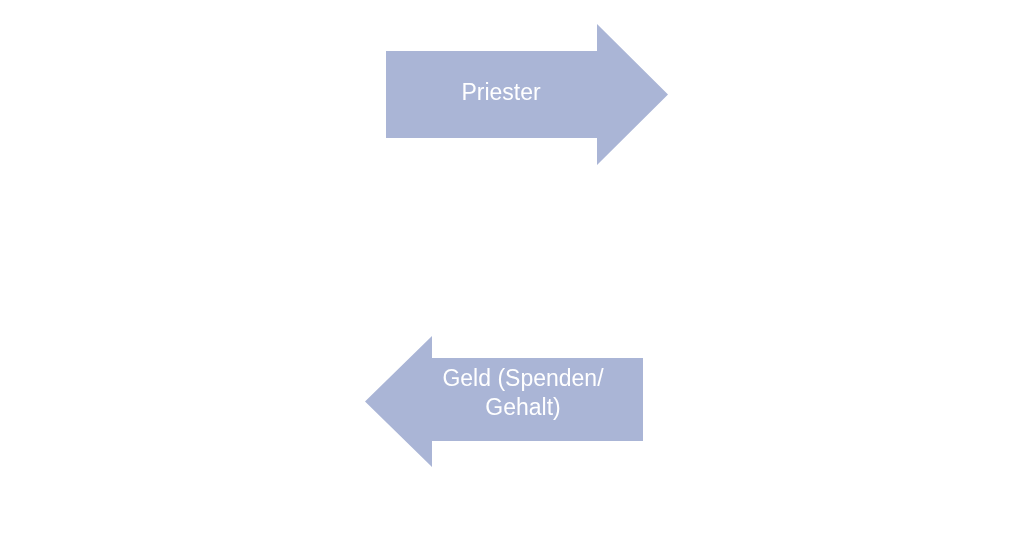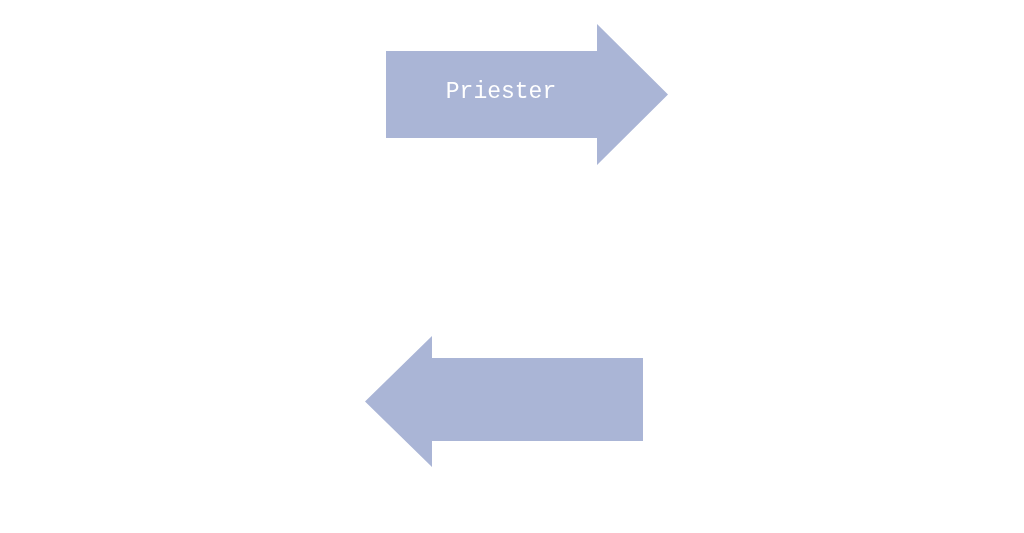--- a/index.html
+++ b/index.html
@@ -10,21 +10,20 @@
   }
   body {
     font-family: "Liberation Sans", "DejaVu Sans", sans-serif;
   }
   #canvas {
     position: relative;
     width: 1024px;
     height: 533px;
     background: #ffffff;
     overflow: hidden;
-    font-family: Liberation Mono, monospace;
   }
   .node {
     position: absolute;
     border-radius: 50%;
     display: flex;
     align-items: center;
     justify-content: center;
     text-align: center;
     color: #ffffff;
     line-height: 1.22;
@@ -111,14 +110,16 @@
       <polygon points="0,27 211,27 211,0 282,70.5 211,141 211,114 0,114" fill="#aab5d6"></polygon>
     </svg>
   </div>
   <div class="arrow-label" id="label-priester">Priester</div>
 
   <div class="flow-arrow" id="arrow-geld-wrap">
     <svg width="278" height="131" viewBox="0 0 278 131" xmlns="http://www.w3.org/2000/svg">
       <polygon points="0,65.5 67,0 67,22 278,22 278,105 67,105 67,131" fill="#aab5d6"></polygon>
     </svg>
   </div>
+  <div class="arrow-label" id="label-geld">Geld (Spenden/
+Gehalt)</div>
 
 </div>
 
 </body></html>

